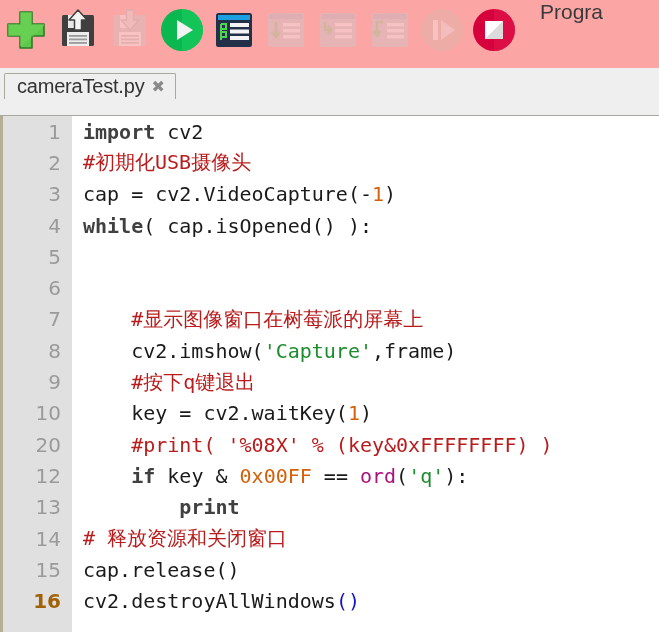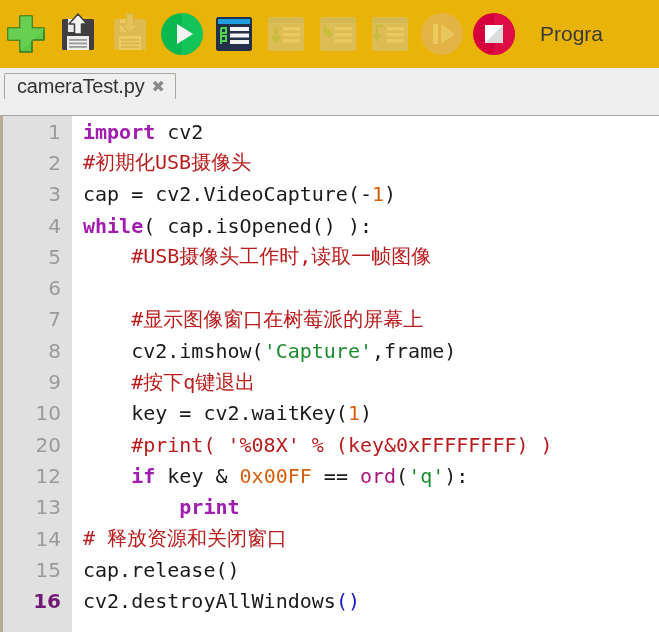--- a/index.html
+++ b/index.html
@@ -7,22 +7,22 @@
   body {
     width: 659px; height: 632px;
     background: #eeeeee;
     font-family: "Liberation Sans", sans-serif;
     overflow: hidden;
   }
 
   
   #toolbar {
     position: absolute; left:0; top:0; width:659px; height:68px;
-    background:#eab308;
-    display:flex; align-items:center;
+    background:#fca5a5;
+    display:flex; 
   }
   .tool {
     width:52px; height:60px;
     display:flex; align-items:center; justify-content:center;
     flex: 0 0 auto;
   }
   .tool.disabled { opacity:0.38; }
   .tool svg { display:block; }
   #prog-label {
     margin-left:20px; font-size:21px; color:#3a3a3a;
@@ -60,27 +60,27 @@
     background:#e0e0e0;
   }
   #code-layer { position:absolute; left:0; top:0; width:100%; height:100%; }
 
   .row { height:31.3px; display:flex; align-items:center; }
   .ln {
     width:69px; flex:0 0 69px; text-align:right; padding-right:11px;
     font-family:"DejaVu Sans", sans-serif;
     font-size:20px; color:#9a9a9a;
   }
-  .ln.cur { color:#701a75; font-weight:bold; }
+  .ln.cur { color:#a16207; font-weight:bold; }
   .code {
     padding-left:11px;
     font-family:"DejaVu Sans Mono","Liberation Mono", monospace;
     font-size:20px; color:#1a1a1a; white-space:pre;
   }
-  .kw   { color:#a21caf; font-weight:bold; }
+  .kw   { color:#404040; font-weight:bold; }
   .bi   { color:#a8127a; }
   .str  { color:#1d8c2e;margin-top:42px; }
   .num  { color:#d4600b; }
   .com  { color:#b91c1c; }
   .brk  { color:#1414c8; }
 </style>
 </head>
 <body>
 
 <div id="toolbar">
@@ -231,21 +231,20 @@
       <div class="row">
         <div class="ln">3</div>
         <div class="code"><span>cap = cv2.VideoCapture(-</span><span class="num">1</span><span>)</span></div>
       </div>
       <div class="row">
         <div class="ln">4</div>
         <div class="code"><span class="kw">while</span><span>( cap.isOpened() ):</span></div>
       </div>
       <div class="row">
         <div class="ln">5</div>
-        <div class="code"><span class="com">    #USB摄像头工作时,读取一帧图像</span></div>
       </div>
       <div class="row">
         <div class="ln">6</div>
       </div>
       <div class="row">
         <div class="ln">7</div>
         <div class="code"><span class="com">    #显示图像窗口在树莓派的屏幕上</span></div>
       </div>
       <div class="row">
         <div class="ln">8</div>

